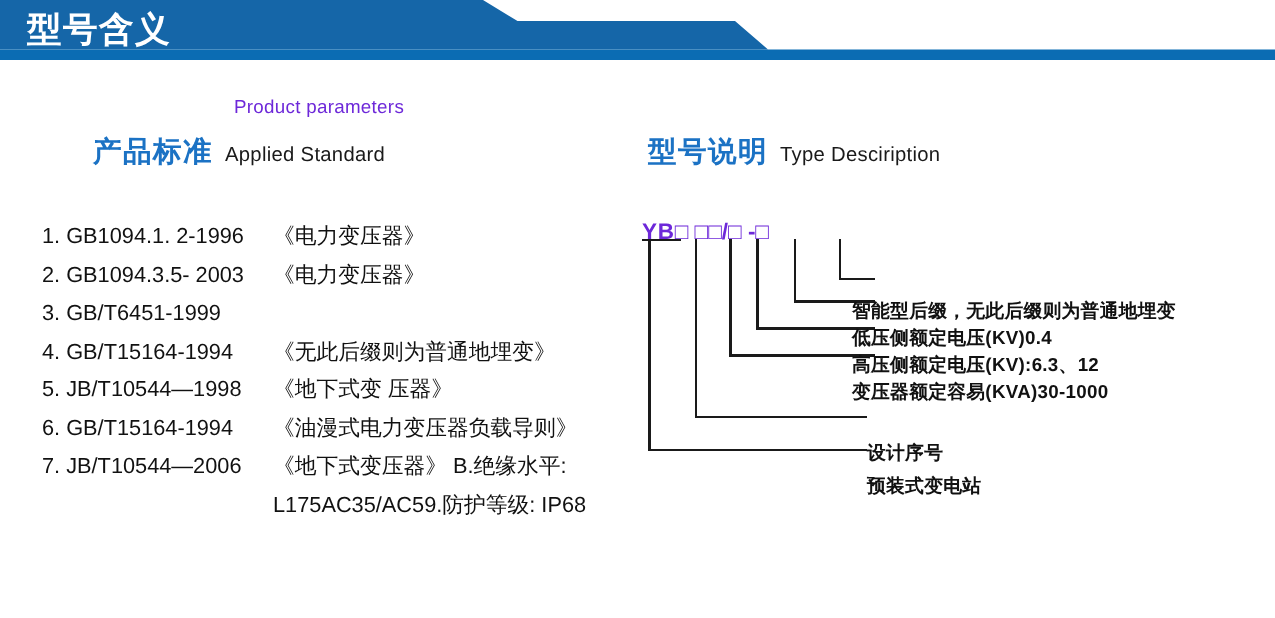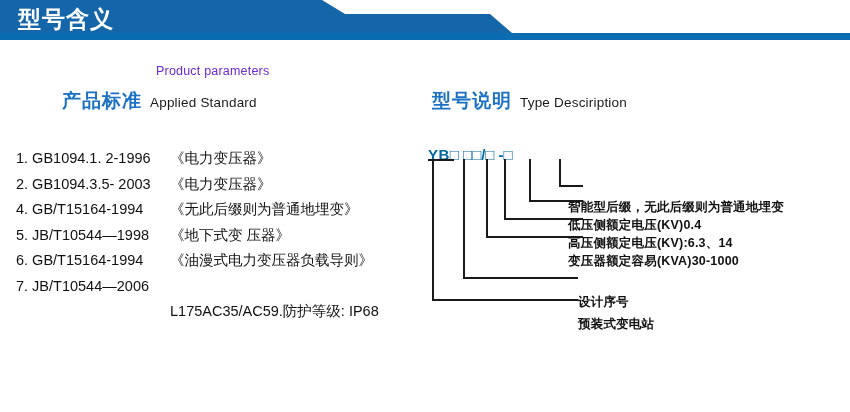--- a/index.html
+++ b/index.html
@@ -58,21 +58,21 @@
     color: #1a1a1a;
     margin-left: 8px;
     letter-spacing: .2px;
   }
   #sec-left  { left: 20px;  top: 88px; margin-left: 42px; }
   #sec-right { left: 432px; top: 88px; }
 
   
   .std-list {
     position: absolute;
-    left: 16px; top: 146px;
+    left: 28px; top: 146px;
     width: 420px;
   }
   .std-row {
     display: flex;
     font-size: 14.5px;
     color: #111;
     line-height: 25.5px;
     white-space: nowrap;
   }
   .std-row .code {
@@ -95,21 +95,21 @@
     left: 420px; top: 140px;
     width: 430px; height: 200px;
   }
   .diagram svg { display: block; }
 
   .code-row {
     position: absolute;
     left: 428px; top: 146px;
     font-size: 15px;
     font-weight: bold;
-    color: #0369a1;
+    color: #6d28d9;
     white-space: nowrap;
     letter-spacing: 0;
   }
   .code-row .yb { letter-spacing: .5px; }
 
   .dlabel {
     position: absolute;
     font-size: 12.5px;
     font-weight: bold;
     color: #111;
@@ -140,35 +140,37 @@
 <div class="std-list">
   <div class="std-row">
     <span class="code">1. GB1094.1. 2-1996</span>
     <span class="name">《电力变压器》</span>
   </div>
   <div class="std-row">
     <span class="code">2. GB1094.3.5- 2003</span>
     <span class="name">《电力变压器》</span>
   </div>
   <div class="std-row">
+    <span class="code">3. GB/T6451-1999</span>
   </div>
   <div class="std-row">
     <span class="code">4. GB/T15164-1994</span>
     <span class="name">《无此后缀则为普通地埋变》</span>
   </div>
   <div class="std-row">
     <span class="code">5. JB/T10544—1998</span>
     <span class="name">《地下式变 压器》</span>
   </div>
   <div class="std-row">
     <span class="code">6. GB/T15164-1994</span>
     <span class="name">《油漫式电力变压器负载导则》</span>
   </div>
   <div class="std-row">
     <span class="code">7. JB/T10544—2006</span>
+    <span class="name">《地下式变压器》 B.绝缘水平:</span>
   </div>
   <div class="std-cont">L175AC35/AC59.防护等级: IP68</div>
 </div>
 
 <div class="sec-head" id="sec-right">
   <span class="cn">型号说明</span><span class="en">Type Desciription</span>
 </div>
 
 <div class="code-row">
   <span class="yb">YB</span><span>□ □□/□ -□</span>
@@ -199,16 +201,16 @@
     <line x1="148" y1="97" x2="163" y2="97"></line>
 
     <polyline points="44,33 44,138 158,138"></polyline>
 
     <polyline points="13,33 13,160 158,160"></polyline>
   </svg>
 </div>
 
 <div class="dlabel" style="left:568px; top:183px;">智能型后缀，无此后缀则为普通地埋变</div>
 <div class="dlabel" style="left:568px; top:201px;">低压侧额定电压(KV)0.4</div>
-<div class="dlabel" style="left:568px; top:219px;">高压侧额定电压(KV):6.3、14</div>
+<div class="dlabel" style="left:568px; top:219px;">高压侧额定电压(KV):6.3、12</div>
 <div class="dlabel" style="left:568px; top:237px;text-align:right;">变压器额定容易(KVA)30-1000</div>
 <div class="dlabel" style="left:578px; top:278px;">设计序号</div>
 <div class="dlabel" style="left:578px; top:300px;">预装式变电站</div>
 
 </body></html>

